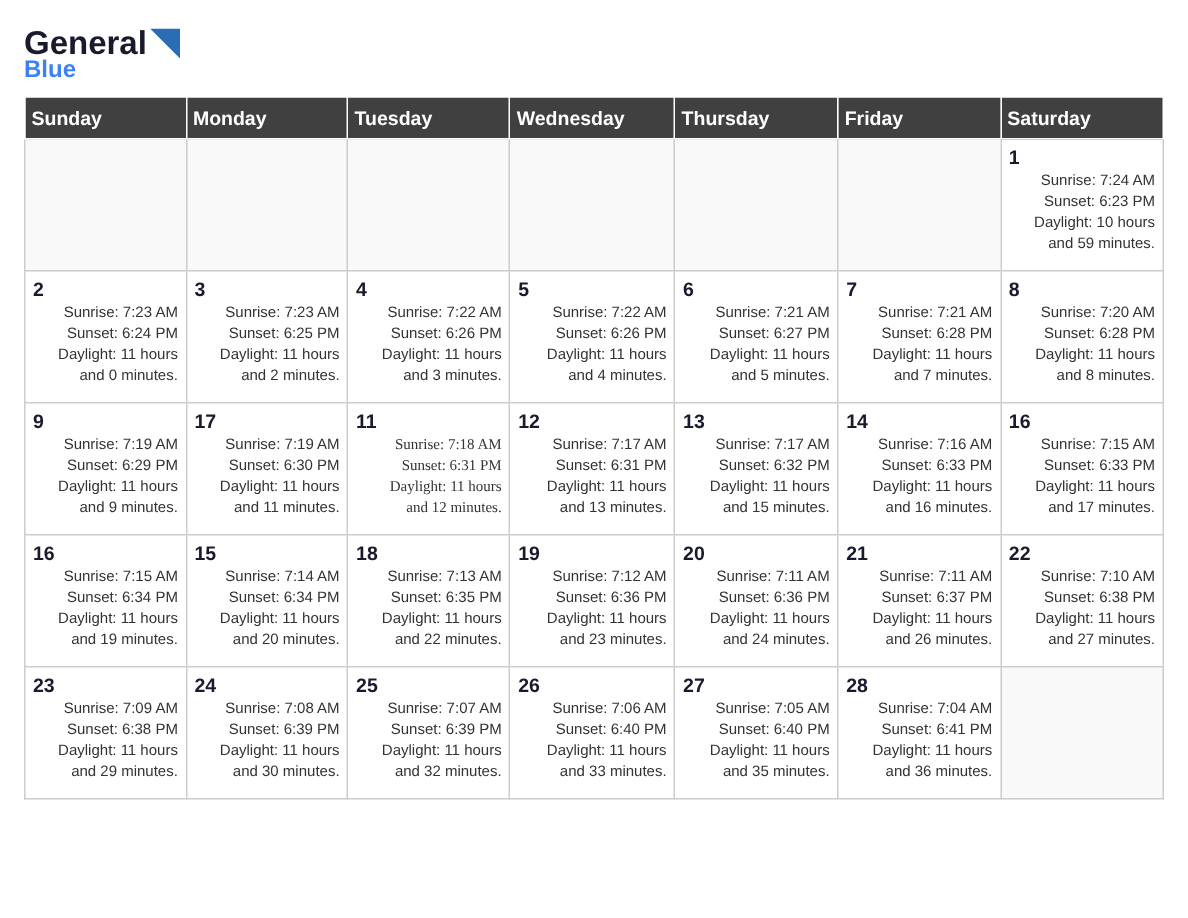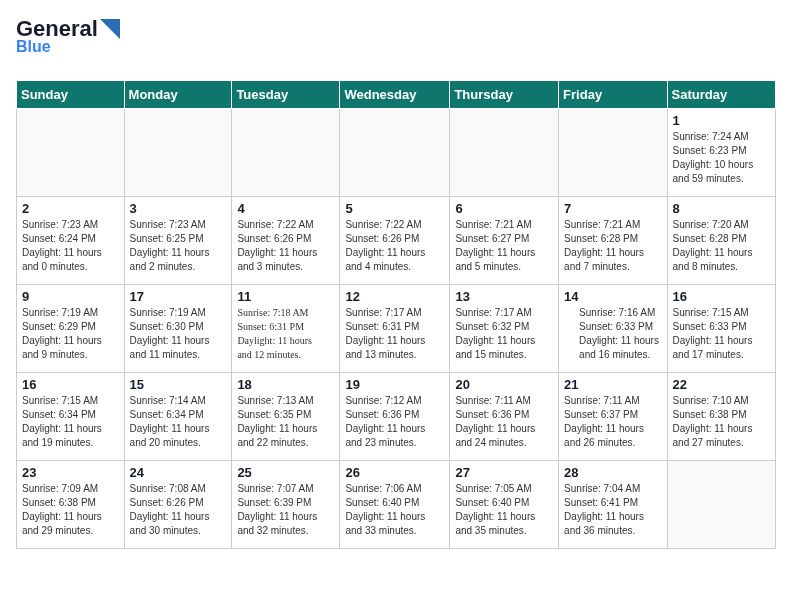--- a/index.html
+++ b/index.html
@@ -7,21 +7,21 @@
       font-family: Arial, sans-serif;
       background: #fff;
       width: 792px;
       min-height: 612px;
       padding: 16px;
     }
     .header-section {
       display: flex;
       justify-content: space-between;
       align-items: flex-start;
-      margin-bottom: 24px;
+      margin-bottom: 8px;
     }
     .logo {
       display: flex;
       flex-direction: column;
       align-items: flex-start;
     }
     .title-section {
       text-align: right;
     }
     .calendar-title {
@@ -32,21 +32,21 @@
     .calendar-subtitle {
       font-size: 15px;
       color: #1a1a2e;
     }
     table {
       width: 100%;
       border-collapse: collapse;
       font-size: 11px;
     }
     thead tr th {
-      background-color: #0f766e;
+      background-color: #404040;
       color: #fff;
       padding: 6px 4px;
       text-align: left;
       font-size: 13px;
       font-weight: bold;
       border: 1px solid #fff;
     }
     tbody tr td {
       vertical-align: top;
       border: 1px solid #ccc;
@@ -60,20 +60,21 @@
     .day-num {
       font-size: 13px;
       font-weight: bold;
       color: #1a1a2e;
       margin-bottom: 2px;
     }
     .day-info {
       font-size: 10px;
       color: #333;
       line-height: 1.4;
+      text-align: right;
     }
   </style>
 </head>
 <body>
 
 <div class="header-section">
   <div class="logo">
     <div style="display:flex; align-items:center; gap:0;">
       <span style="font-size:22px; font-weight:bold; color:#1a1a2e;">General</span>
       <span style="display:inline-block; width:0; height:0; border-left:0px solid transparent; border-right:0px solid transparent; border-bottom:0px solid transparent; margin-left:2px;"></span>
@@ -277,21 +278,21 @@
         <td>
           <div class="day-num">23</div>
           <div class="day-info" style="white-space: pre-line;">Sunrise: 7:09 AM
 Sunset: 6:38 PM
 Daylight: 11 hours
 and 29 minutes.</div>
         </td>
         <td>
           <div class="day-num">24</div>
           <div class="day-info" style="white-space: pre-line;">Sunrise: 7:08 AM
-Sunset: 6:26 PM
+Sunset: 6:39 PM
 Daylight: 11 hours
 and 30 minutes.</div>
         </td>
         <td>
           <div class="day-num">25</div>
           <div class="day-info" style="white-space: pre-line;">Sunrise: 7:07 AM
 Sunset: 6:39 PM
 Daylight: 11 hours
 and 32 minutes.</div>
         </td>

